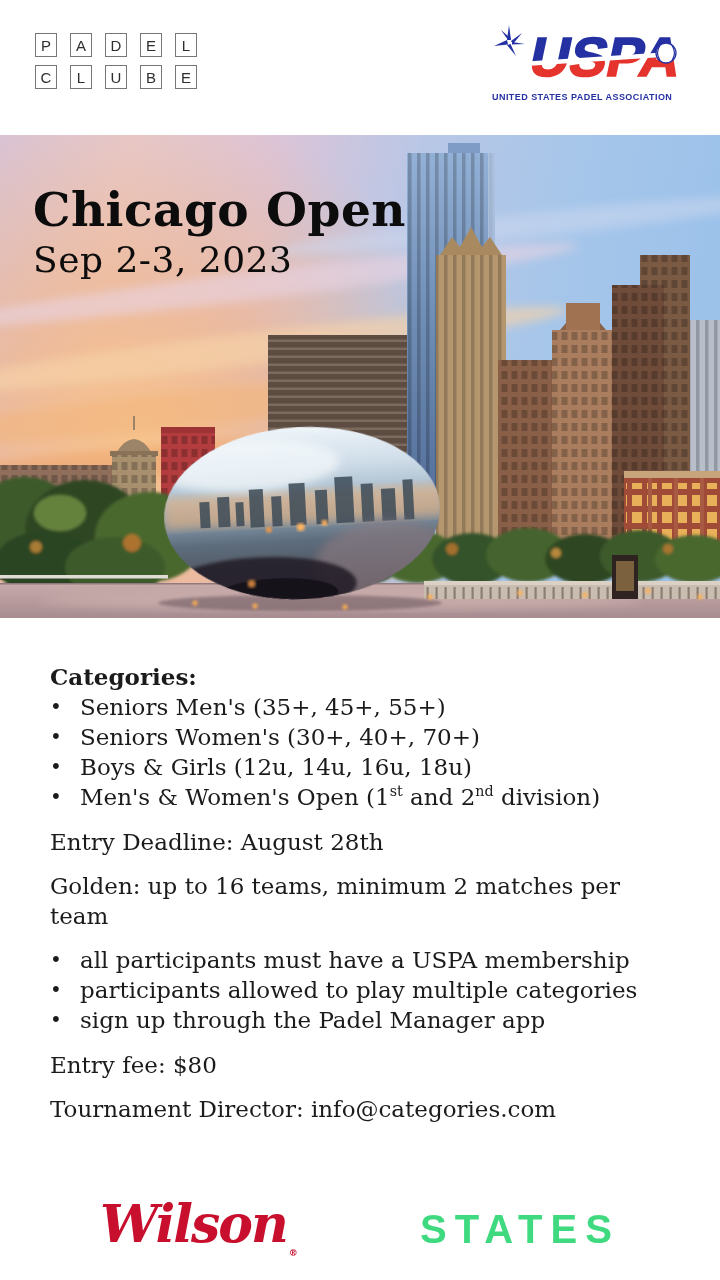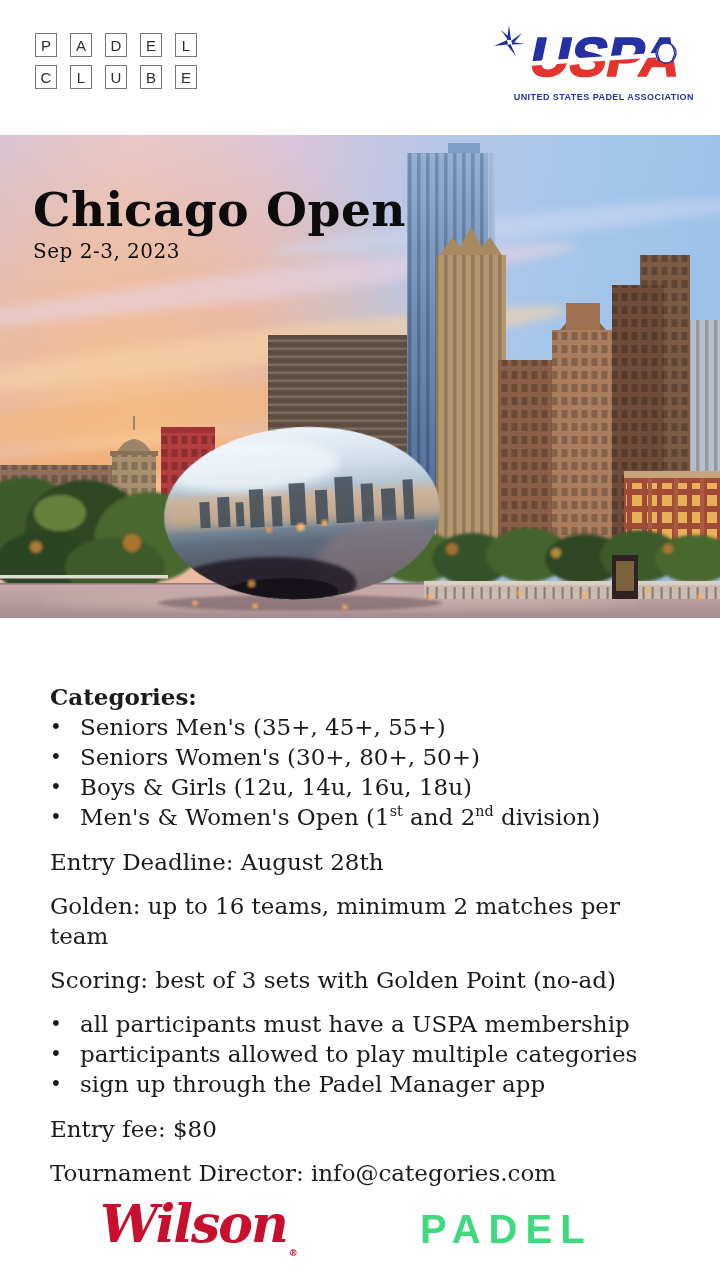--- a/index.html
+++ b/index.html
@@ -8,32 +8,32 @@
 
   
   .top-bar { position:absolute; top:0; left:0; width:720px; height:135px; background:#fff; }
   .padel-logo { position:absolute; top:33px; left:35px; display:flex; flex-direction:column; gap:8px; }
   .letter-row { display:flex; gap:13px; }
   .letter-box { width:22px; height:24px; border:1.5px solid #767676; box-sizing:border-box;
                 display:flex; align-items:center; justify-content:center;
                 font-family:"Liberation Sans", sans-serif; font-size:15px; color:#2e2e2e; }
   .uspa-logo { position:absolute; top:23px; right:26px; width:202px; }
   .uspa-subtitle { font-family:"Liberation Sans", sans-serif; font-size:9px; font-weight:bold;
-                   color:#2531a2; letter-spacing:.45px; text-align:right; white-space:nowrap; margin-top:1px; }
+                   color:#2531a2; letter-spacing:.45px; text-align:left; white-space:nowrap; margin-top:1px; }
 
   
   .hero { position:absolute; top:135px; left:0; width:720px; height:483px; overflow:hidden; }
   .hero svg { display:block; }
   .hero-text { position:absolute; left:33px; top:50px; color:#0c0c0c; }
   .hero-title { margin:0; font-size:47px; font-weight:bold; line-height:1.08; letter-spacing:.5px; }
-  .hero-date { font-size:20px; margin-top:3px; letter-spacing:.5px; }
+  .hero-date { font-size:36px; margin-top:3px; letter-spacing:.5px; }
 
   
   .content { position:absolute; top:618px; left:0; width:720px; box-sizing:border-box;
-             padding:64px 40px 0 50px; font-size:23px; }
+             padding:44px 40px 0 50px; font-size:23px; }
   .sec-heading { font-size:23px; font-weight:bold; margin:0; line-height:30px; }
   .blist { list-style:none; margin:0 0 15px 0; padding:0; }
   .blist li { display:flex; line-height:30px; }
   .bullet { flex:none; width:30px; font-size:20px; }
   .kv { margin:0 0 14px 0; line-height:30px; }
   .kv strong { font-weight:normal; }
   sup { font-size:0.62em; line-height:0; vertical-align:super; }
 
   
   .sponsors { position:absolute; top:1185px; left:0; width:720px; height:95px; }
@@ -316,37 +316,36 @@
   <div class="content">
 
     <h2 class="sec-heading">Categories:</h2>
     <ul class="blist">
       <li>
         <span class="bullet">•</span>
         <span>Seniors Men's (35+, 45+, 55+)</span>
       </li>
       <li>
         <span class="bullet">•</span>
-        <span>Seniors Women's (30+, 80+, 50+)</span>
+        <span>Seniors Women's (30+, 40+, 70+)</span>
       </li>
       <li>
         <span class="bullet">•</span>
         <span>Boys &amp; Girls (12u, 14u, 16u, 18u)</span>
       </li>
       <li>
         <span class="bullet">•</span>
         <span><span>Men's &amp; Women's Open (1</span><sup>st</sup><span> and 2</span><sup>nd</sup><span> division)</span></span>
       </li>
     </ul>
 
     <p class="kv"><strong>Entry Deadline:</strong><span> August 28th</span></p>
 
     <p class="kv"><strong>Golden:</strong><span> up to 16 teams, minimum 2 matches per team</span></p>
 
-    <p class="kv"><strong>Scoring:</strong><span> best of 3 sets with Golden Point (no-ad)</span></p>
 
     <ul class="blist">
       <li>
         <span class="bullet">•</span>
         <span>all participants must have a USPA membership</span>
       </li>
       <li>
         <span class="bullet">•</span>
         <span>participants allowed to play multiple categories</span>
       </li>
@@ -356,16 +355,16 @@
       </li>
     </ul>
 
     <p class="kv"><strong>Entry fee:</strong><span> $80</span></p>
 
     <p class="kv"><strong>Tournament Director:</strong><span> info@categories.com</span></p>
   </div>
 
   <div class="sponsors">
     <div class="wilson"><span>Wilson</span><span class="rmark">®</span></div>
-    <div class="volley">PADEL</div>
+    <div class="volley">STATES</div>
   </div>
 
 </div>
 
 </body></html>

